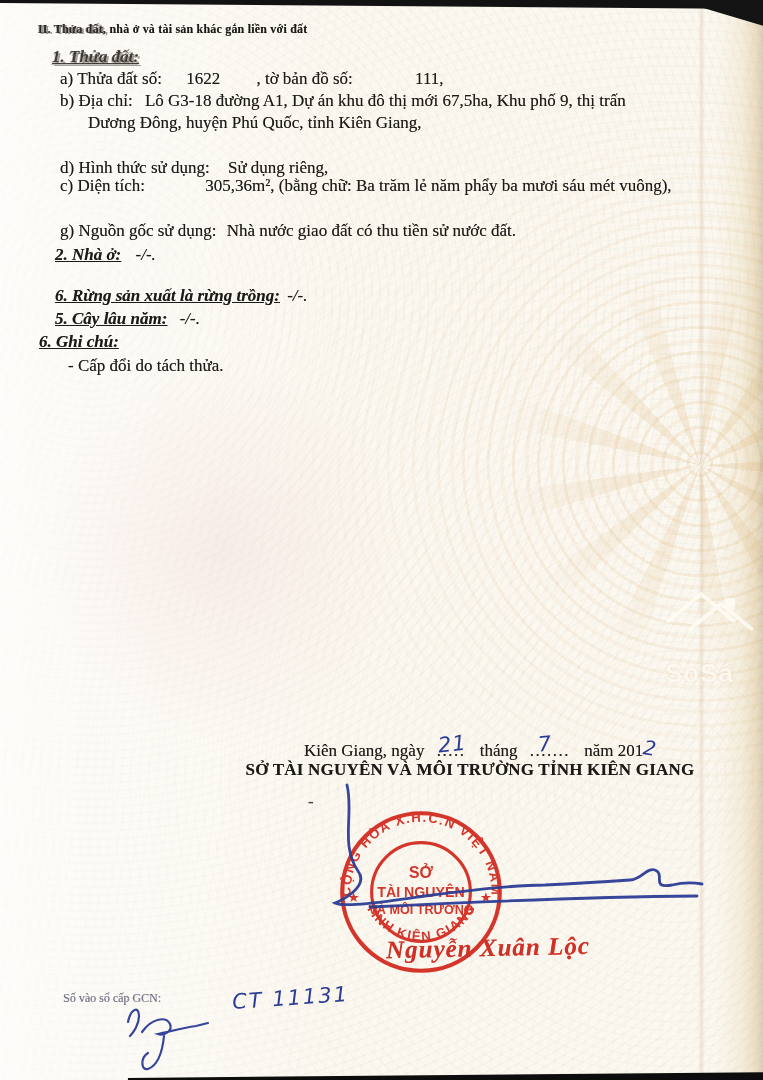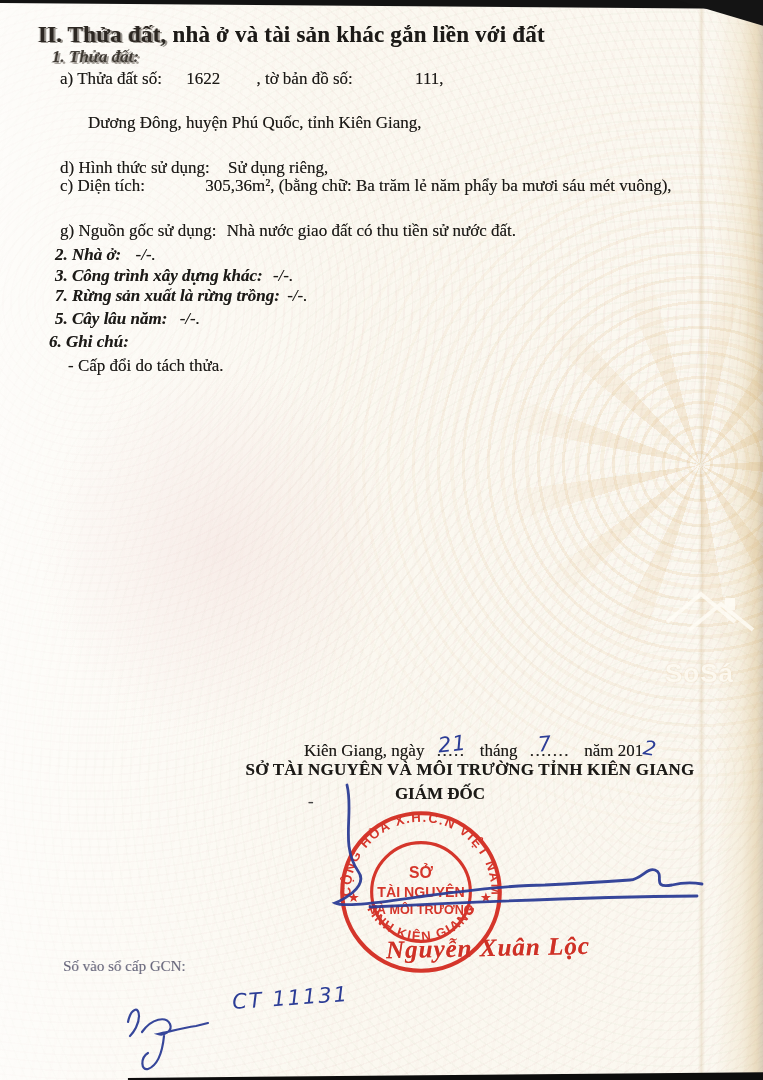--- a/index.html
+++ b/index.html
@@ -34,34 +34,34 @@
     background:radial-gradient(closest-side at 100% 80%, rgba(226,190,100,.45), rgba(226,190,100,0));}
   .fold-line{position:absolute; left:698px; top:0; width:7px; height:100%;
     background:linear-gradient(to right, rgba(0,0,0,0), rgba(190,160,110,.20), rgba(0,0,0,0));}
   .band-top{position:absolute; left:-12px; top:-8px; width:800px; height:14px; background:#121212; transform:rotate(.45deg);}
   .corner-tr{position:absolute; right:0; top:0; width:96px; height:46px; background:#141414;
     clip-path:polygon(10% 0, 100% 0, 100% 56%);}
   .band-bottom{position:absolute; left:128px; bottom:-9px; width:660px; height:14px; background:#0d0d0d; transform:rotate(-.5deg);}
   
   .line{position:absolute; white-space:nowrap; font-size:17px; text-shadow:0 0 .4px rgba(20,18,15,.5);}
   .bold{font-weight:bold;}
-  .bi{font-weight:bold; font-style:italic;}
+  .bi{font-weight:bold; font-style:italic;text-decoration:underline;}
   .it{font-style:italic;}
-  .title{font-size:23px; letter-spacing:.2px;}
+  .title{font-size:12px; letter-spacing:.2px;}
   .smudge{color:#2c2722; text-shadow:2px 1px 0 rgba(55,48,40,.5), -1px 0 0 rgba(55,48,40,.35); filter:blur(.3px);}
   .smudge2{color:rgba(40,34,28,.85); text-shadow:2px 2px 0 rgba(60,52,42,.45), -1px 1px 0 rgba(60,52,42,.3); filter:blur(.5px);}
   .ctr{text-align:center;}
   .hw{font-family:"DejaVu Sans", sans-serif; font-style:italic; color:#2c3d96; text-shadow:none;}
   .dotwrap{position:relative; display:inline-block; letter-spacing:1.5px; color:#262420;}
   .hw-over{position:absolute; left:1px; top:-9px; font-size:21px; transform:rotate(-6deg); letter-spacing:1px;}
   .hw-inline{display:inline-block; font-size:20px; transform:rotate(9deg) translateY(-1px);}
   .org{font-size:17px; letter-spacing:.2px;}
   .signer{position:absolute; left:386px; top:934px; font-size:25px; font-style:italic; font-weight:bold;
     color:#cf3126; letter-spacing:1px; transform:rotate(-1.2deg); text-shadow:0 0 .5px rgba(207,49,38,.6);}
-  .footerline{position:absolute; left:63px; top:958px; font-size:15px; color:rgba(48,48,78,.62);
+  .footerline{position:absolute; left:63px; top:991px; font-size:12px; color:rgba(48,48,78,.62);
     text-shadow:.6px .4px 0 rgba(48,48,78,.3); filter:blur(.3px);}
   .footer-hw{position:absolute; left:232px; top:986px; font-size:21px; letter-spacing:2px; transform:rotate(-4deg);}
   .stamp-box{position:absolute; left:337px; top:808px; width:168px; height:168px; opacity:.92;}
   .sig-svg{position:absolute; left:300px; top:775px; width:440px; height:150px;}
   .scribble{position:absolute; left:112px; top:1000px; width:140px; height:72px;}
   .wm{position:absolute; right:-16px; top:582px; width:120px; color:rgba(255,255,255,.9); opacity:.85;}
   .wm-text{font-family:"Liberation Sans", sans-serif; font-weight:bold; font-size:26px; letter-spacing:1px;
     color:rgba(255,253,246,.92); text-shadow:0 0 2px rgba(210,170,110,.5); margin-left:6px;}
 </style>
 </head>
@@ -93,20 +93,24 @@
 
   <div class="line bi smudge2" style="left:52px; top:47px;">1. Thửa đất:</div>
 
   <div class="line" style="left:60px; top:69px;">
     <span>a) Thửa đất số:</span>
     <span style="margin-left:20px;">1622</span>
     <span style="margin-left:32px;">, tờ bản đồ số:</span>
     <span style="margin-left:58px;">111,</span>
   </div>
 
+  <div class="line" style="left:60px; top:91px;">
+    <span>b) Địa chỉ:</span>
+    <span style="margin-left:8px;">Lô G3-18 đường A1, Dự án khu đô thị mới 67,5ha, Khu phố 9, thị trấn</span>
+  </div>
   <div class="line" style="left:88px; top:113px;">Dương Đông, huyện Phú Quốc, tỉnh Kiên Giang,</div>
 
   <div class="line" style="left:60px; top:136px;margin-top:40px;">
     <span>c) Diện tích:</span>
     <span style="margin-left:56px;">305,36m², (bằng chữ: Ba trăm lẻ năm phẩy ba mươi sáu mét vuông),</span>
   </div>
 
   <div class="line" style="left:60px; top:158px;">
     <span>d) Hình thức sử dụng:</span>
     <span style="margin-left:14px;">Sử dụng riêng,</span>
@@ -116,48 +120,43 @@
 
   <div class="line" style="left:60px; top:221px;">
     <span>g) Nguồn gốc sử dụng:</span>
     <span style="margin-left:6px;">Nhà nước giao đất có thu tiền sử nước đất.</span>
   </div>
 
   <div class="line" style="left:55px; top:245px;">
     <span class="bi">2. Nhà ở:</span>
     <span class="it" style="margin-left:10px;">-/-.</span>
   </div>
-  <div class="line" style="left:55px; top:266px;">
-    <span class="bi">3. Công trình xây dựng khác:</span>
-    <span class="it" style="margin-left:6px;">-/-.</span>
-  </div>
   <div class="line" style="left:55px; top:286px;">
-    <span class="bi">7. Rừng sản xuất là rừng trồng:</span>
+    <span class="bi">6. Rừng sản xuất là rừng trồng:</span>
     <span class="it" style="margin-left:3px;">-/-.</span>
   </div>
   <div class="line" style="left:55px; top:309px;">
     <span class="bi">5. Cây lâu năm:</span>
     <span class="it" style="margin-left:8px;">-/-.</span>
   </div>
-  <div class="line" style="left:49px; top:332px;">
+  <div class="line" style="left:39px; top:332px;">
     <span class="bi">6. Ghi chú:</span>
     <span class="it" style="margin-left:8px;"></span>
   </div>
   <div class="line" style="left:68px; top:356px;">- Cấp đổi do tách thửa.</div>
 
   <div class="line ctr" style="left:190px; top:737px; width:580px;">
     <span>Kiên Giang, ngày</span>
     <span class="dotwrap" style="margin-left:8px;"><span>.....</span><span class="hw hw-over">21</span></span>
     <span style="margin-left:10px;">tháng</span>
     <span class="dotwrap" style="margin-left:8px;"><span>.......</span><span class="hw hw-over" style="left:8px;">7</span></span>
     <span style="margin-left:10px;">năm 201</span><span class="hw hw-inline">2</span>
   </div>
 
   <div class="line bold org ctr" style="left:175px; top:760px; width:590px;">SỞ TÀI NGUYÊN VÀ MÔI TRƯỜNG TỈNH KIÊN GIANG</div>
-  <div class="line bold ctr" style="left:160px; top:784px; width:560px;">GIÁM ĐỐC</div>
   <div class="line" style="left:308px; top:792px; color:#444;">-</div>
 
   <div class="stamp-box">
     <svg width="168" height="168" viewBox="0 0 160 160">
       <g fill="none" stroke="#d2261b">
         <circle cx="80" cy="80" r="75" stroke-width="4"></circle>
         <circle cx="80" cy="80" r="47" stroke-width="3"></circle>
       </g>
       <path id="arcTop" d="M 16,100 A 67,67 0 1 1 144,100" fill="none"></path>
       <path id="arcBot" d="M 24,86 A 59,59 0 0 0 136,86" fill="none"></path>

